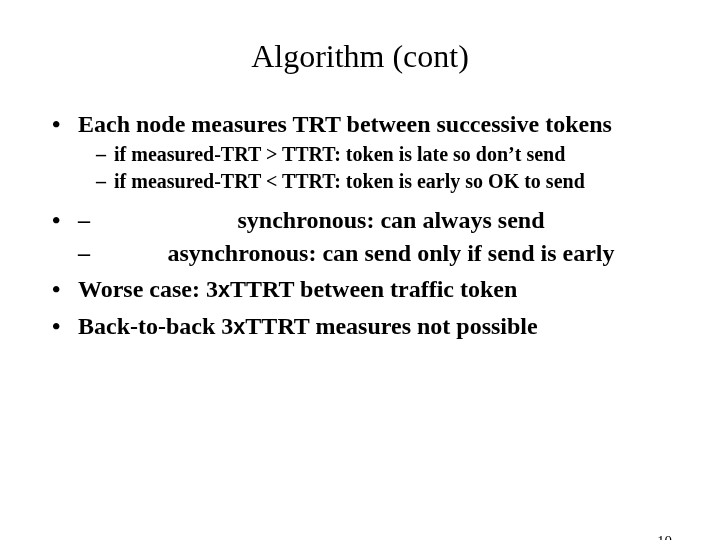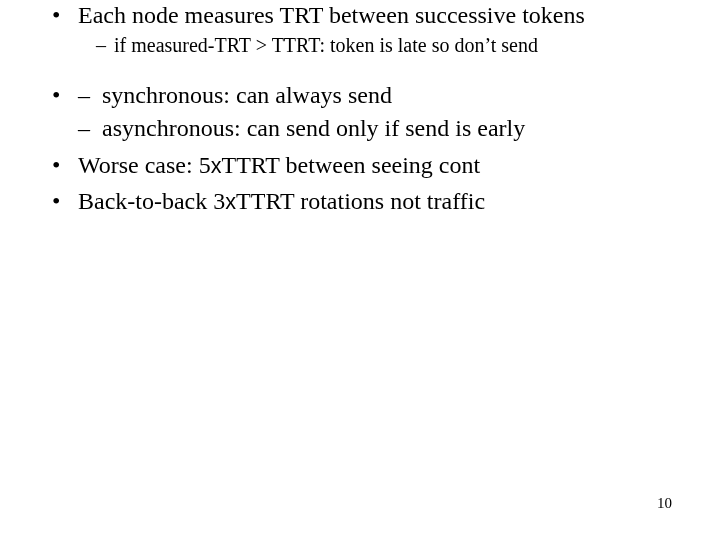--- a/index.html
+++ b/index.html
@@ -28,37 +28,38 @@
   .body {
     margin-left: 52px;
     margin-right: 40px;
     font-size: 24px;
     line-height: 1.28;
   }
   ul.lvl1 {
     list-style: none;
     padding: 0;
     margin: 0;
+    font-weight: bold;
   }
   ul.lvl1 > li {
     position: relative;
     padding-left: 26px;
     margin-bottom: 6px;
   }
   ul.lvl1 > li::before {
     content: "•";
     position: absolute;
     left: 0;
     top: 0;
     font-size: 24px;
   }
   ul.lvl2 {
     list-style: none;
     padding: 0;
-    margin: 2px 0 22px 18px;
+    margin: 2px 0 10px 18px;
     font-size: 20px;
   }
   ul.lvl2 > li {
     position: relative;
     padding-left: 18px;
     margin-bottom: 2px;
   }
   ul.lvl2 > li::before {
     content: "–";
     position: absolute;
@@ -68,20 +69,21 @@
   ul.lvl2b {
     list-style: none;
     padding: 0;
     margin: 2px 0 6px 0;
     font-size: 24px;
   }
   ul.lvl2b > li {
     position: relative;
     padding-left: 24px;
     margin-bottom: 2px;
+    text-align: center;
   }
   ul.lvl2b > li::before {
     content: "–";
     position: absolute;
     left: 0;
     top: 0;
   }
   .pagenum {
     position: absolute;
     bottom: 28px;
@@ -91,50 +93,54 @@
   .x {
     font-family: Arial, Helvetica, sans-serif;
     font-size: 0.9em;
   }
 </style>
 </head>
 <body>
 
 <div class="slide">
 
+  <div class="title">Algorithm (cont)</div>
 
   <div class="body">
     <ul class="lvl1">
 
       <li>
         <span>Each node measures TRT between successive tokens</span>
         <ul class="lvl2">
           <li>
             <span>if measured-TRT &gt; TTRT: token is late so don’t send</span>
+          </li>
+          <li>
+            <span>if measured-TRT &lt; TTRT: token is early so OK to send</span>
           </li>
         </ul>
       </li>
 
       <li>
         <ul class="lvl2b">
           <li>
             <span>synchronous: can always send</span>
           </li>
           <li>
             <span>asynchronous: can send only if send is early</span>
           </li>
         </ul>
       </li>
 
       <li>
-        <span>Worse case: 5</span><span class="x">x</span><span>TTRT between seeing cont</span>
+        <span>Worse case: 3</span><span class="x">x</span><span>TTRT between traffic token</span>
       </li>
 
       <li>
-        <span>Back-to-back 3</span><span class="x">x</span><span>TTRT rotations not traffic</span>
+        <span>Back-to-back 3</span><span class="x">x</span><span>TTRT measures not possible</span>
       </li>
 
     </ul>
   </div>
 
   <div class="pagenum">10</div>
 
 </div>
 
 </body></html>

